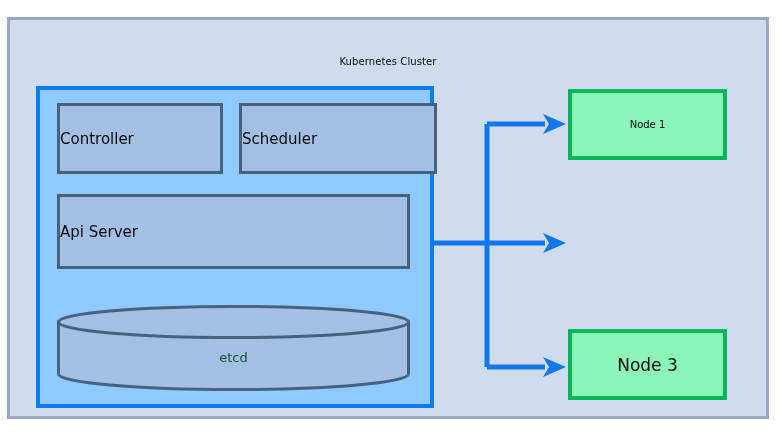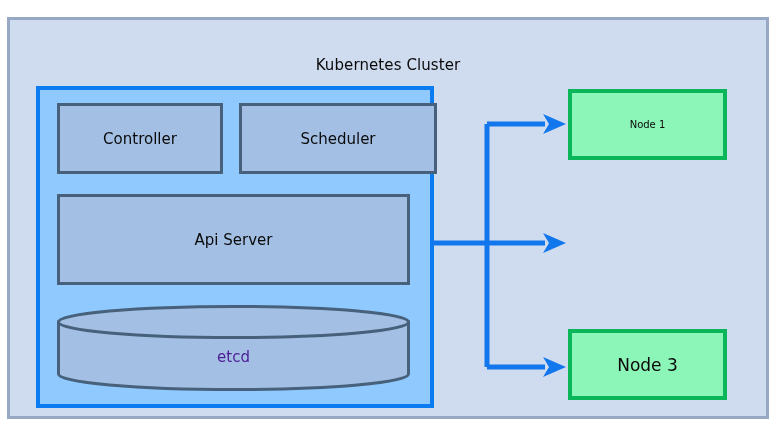--- a/index.html
+++ b/index.html
@@ -30,21 +30,21 @@
     background: #cfdcf0;
     border: 3px solid #97a8c4;
   }
 
   .cluster-title {
     position: absolute;
     left: 0;
     top: 36px;
     width: 100%;
     text-align: center;
-    font-size: 15px;
+    font-size: 10px;
     color: #0a0a0a;
     letter-spacing: 0.1px;
   }
 
   
   .control-plane {
     position: absolute;
     left: 36px;
     top: 86px;
     width: 398px;
@@ -55,41 +55,41 @@
   }
 
   
   .comp-box {
     position: absolute;
     box-sizing: border-box;
     background: #a3c0e4;
     border: 3px solid #47617c;
     display: flex;
     align-items: center;
-    justify-content: center;
+    justify-content: flex-start;
     color: #0a0a0a;
     font-size: 15px;
   }
   .comp-controller {
     left: 57px;
     top: 103px;
     width: 166px;
     height: 71px;
   }
   .comp-scheduler {
     left: 239px;
     top: 103px;
     width: 198px;
     height: 71px;
   }
   .comp-apiserver {
     left: 57px;
     top: 194px;
     width: 353px;
-    height: 91px;
+    height: 75px;
   }
 
   
   .etcd-cyl {
     position: absolute;
     left: 57px;
     top: 305px;
     width: 353px;
     height: 86px;
   }
@@ -103,22 +103,22 @@
     position: absolute;
     left: 0;
     top: 0;
     width: 100%;
     height: 100%;
     display: flex;
     align-items: center;
     justify-content: center;
     padding-top: 18px;
     box-sizing: border-box;
-    font-size: 15px;
-    color: #4c1d95;
+    font-size: 13px;
+    color: #14532d;
     pointer-events: none;
   }
 
   
   .node-box {
     position: absolute;
     box-sizing: border-box;
     left: 568px;
     width: 159px;
     height: 71px;

